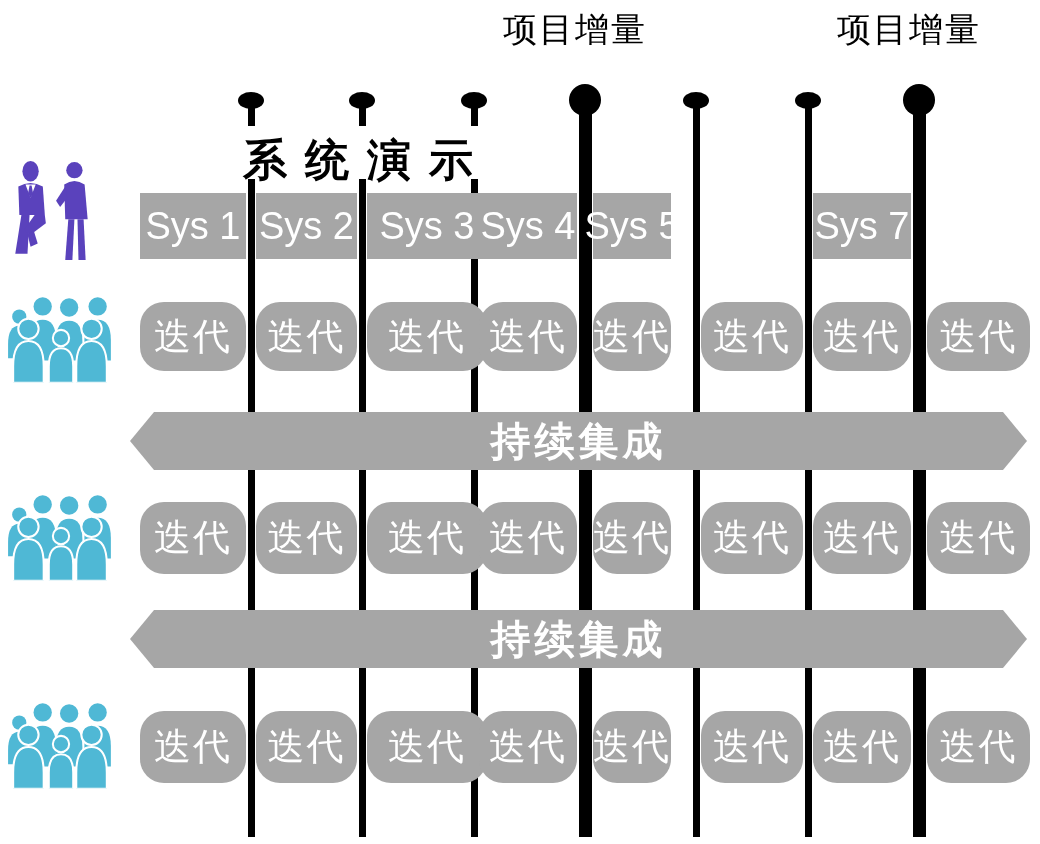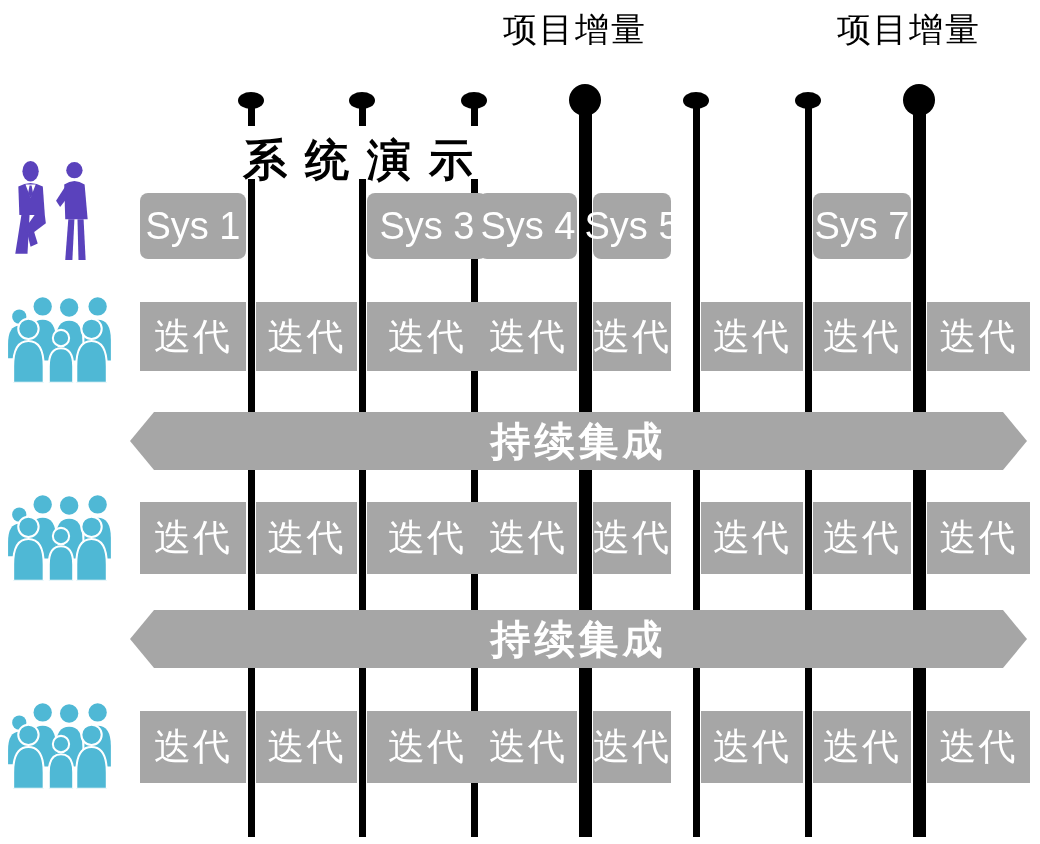--- a/index.html
+++ b/index.html
@@ -25,25 +25,25 @@
   .d4{left:569px}.d7{left:903px}
   
   .pi{position:absolute;top:7px;width:220px;text-align:center;color:var(--c-black,#000);
       font-size:34px;font-weight:400;letter-spacing:2px;white-space:nowrap;}
   .pi1{left:465px}.pi2{left:799px}
   .demo{position:absolute;left:243px;top:131px;color:var(--c-black,#000);
         font-size:44px;font-weight:700;letter-spacing:18px;white-space:nowrap;}
   
   .cell{position:absolute;display:flex;align-items:center;justify-content:center;
         background:var(--c-gray,#A6A6A6);color:var(--c-white,#FFF);white-space:nowrap;}
-  .r-sys{top:193px;height:66px;font-size:38px;border-radius:8px;}
+  .r-sys{top:193px;height:66px;font-size:38px;}
   .r-it1{top:302px;height:69px;}
   .r-it2{top:502px;height:72px;}
   .r-it3{top:711px;height:72px;}
-  .iter{font-size:37px;letter-spacing:2px;}
+  .iter{font-size:37px;letter-spacing:2px;border-radius:24px;}
   .c1{left:140px;width:106px}.c2{left:256px;width:101px}.c3{left:367px;width:120px}
   .c4{left:479px;width:98px}.c5{left:593px;width:78px}.c6{left:701px;width:102px}
   .c7{left:813px;width:98px}.c8{left:927px;width:103px}
   
   .ci{position:absolute;left:130px;width:897px;height:58px;background:var(--c-gray,#A6A6A6);
       display:flex;align-items:center;justify-content:center;
       clip-path:polygon(0 50%,24px 0,calc(100% - 24px) 0,100% 50%,calc(100% - 24px) 100%,24px 100%);}
   .ci span{color:var(--c-white,#FFF);font-size:40px;font-weight:700;letter-spacing:4px;}
   .a1{top:412px}.a2{top:610px}
   
@@ -125,20 +125,21 @@
       <use href="#sym-crowd"></use>
     </svg>
   <svg class="ppl team team2" viewBox="0 0 112 88">
       <use href="#sym-crowd"></use>
     </svg>
   <svg class="ppl team team3" viewBox="0 0 112 88">
       <use href="#sym-crowd"></use>
     </svg>
 
   <div class="cell r-sys c1">Sys 1</div>
+  <div class="cell r-sys c2">Sys 2</div>
   <div class="cell r-sys c3">Sys 3</div>
   <div class="cell r-sys c4">Sys 4</div>
   <div class="cell r-sys c5">Sys 5</div>
   <div class="cell r-sys c7">Sys 7</div>
 
   <div class="cell iter r-it1 c1">迭代</div>
   <div class="cell iter r-it1 c2">迭代</div>
   <div class="cell iter r-it1 c3">迭代</div>
   <div class="cell iter r-it1 c4">迭代</div>
   <div class="cell iter r-it1 c5">迭代</div>

